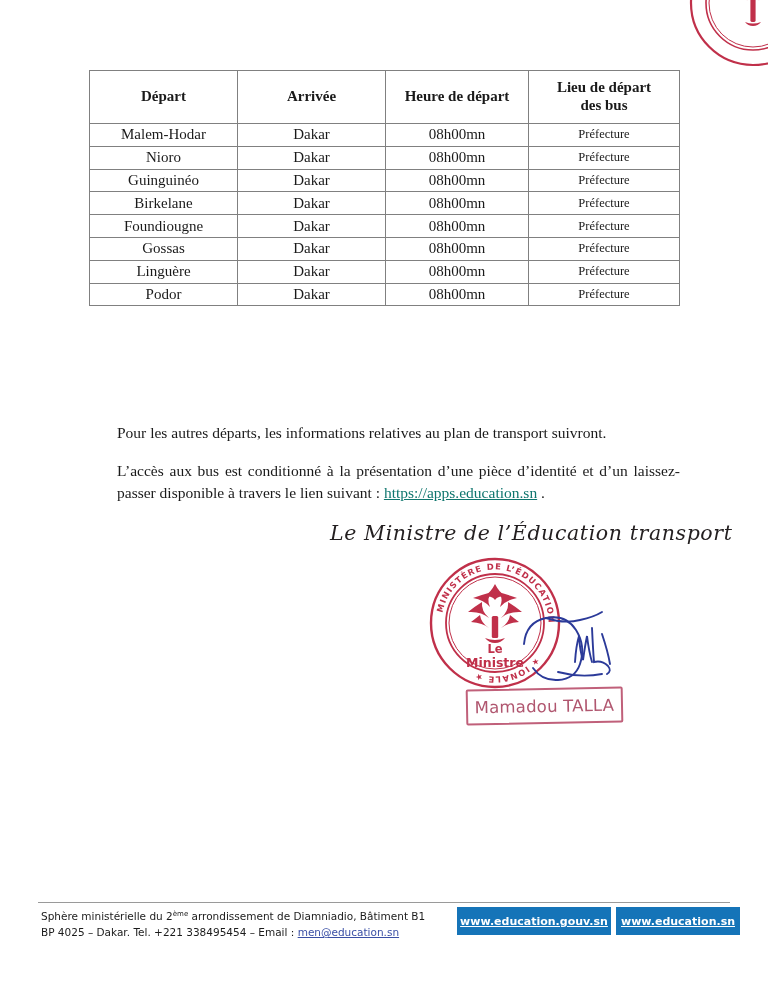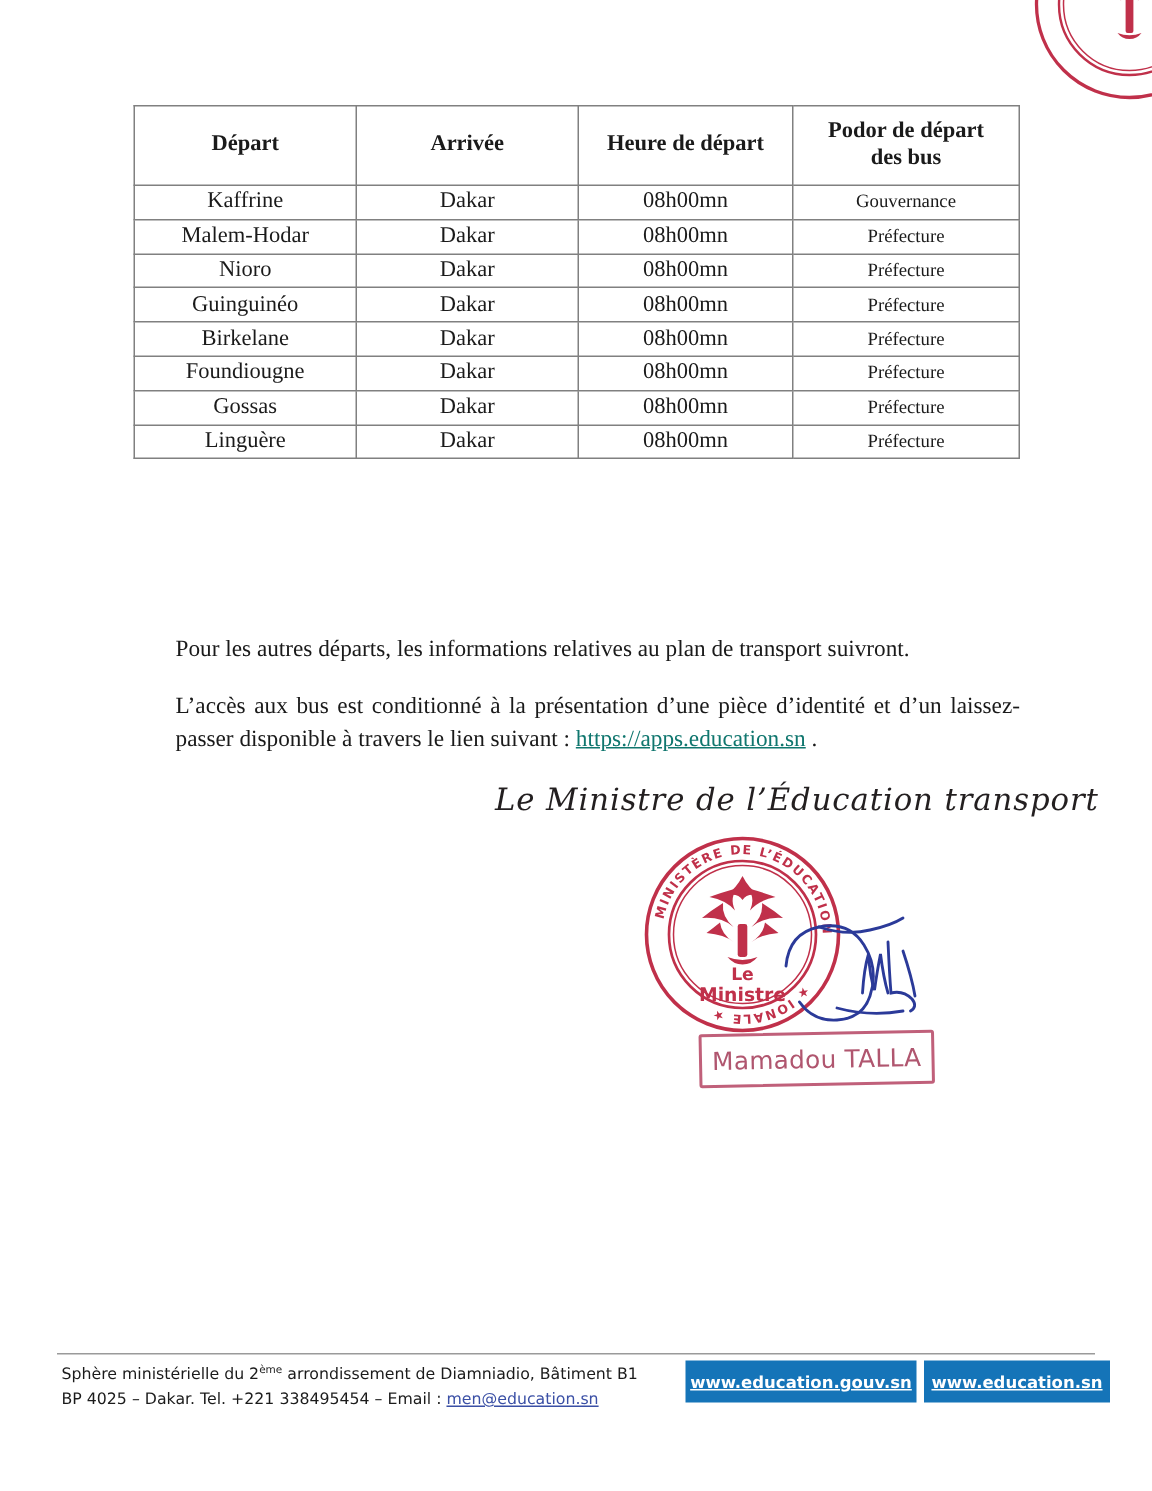--- a/index.html
+++ b/index.html
@@ -220,33 +220,27 @@
       <col class="c2">
       <col class="c3">
       <col class="c4">
   </colgroup>
   <thead>
     <tr>
       <th>Départ</th>
       <th>Arrivée</th>
       <th>Heure de départ</th>
       <th>
-        <span>Podor de départ</span><br>
+        <span>Lieu de départ</span><br>
         <span>des bus</span>
       </th>
     </tr>
   </thead>
   <tbody id="table-body">
       <tr>
-        <td>Kaffrine</td>
-        <td>Dakar</td>
-        <td>08h00mn</td>
-        <td class="place">Gouvernance</td>
-      </tr>
-      <tr>
         <td>Malem-Hodar</td>
         <td>Dakar</td>
         <td>08h00mn</td>
         <td class="place">Préfecture</td>
       </tr>
       <tr>
         <td>Nioro</td>
         <td>Dakar</td>
         <td>08h00mn</td>
         <td class="place">Préfecture</td>
@@ -270,20 +264,26 @@
         <td class="place">Préfecture</td>
       </tr>
       <tr>
         <td>Gossas</td>
         <td>Dakar</td>
         <td>08h00mn</td>
         <td class="place">Préfecture</td>
       </tr>
       <tr>
         <td>Linguère</td>
+        <td>Dakar</td>
+        <td>08h00mn</td>
+        <td class="place">Préfecture</td>
+      </tr>
+      <tr>
+        <td>Podor</td>
         <td>Dakar</td>
         <td>08h00mn</td>
         <td class="place">Préfecture</td>
       </tr>
     </tbody>
 </table>
 
 <p class="para" id="para-other">Pour les autres départs, les informations relatives au plan de transport suivront.</p>
 
 <p class="para" id="para-access">

